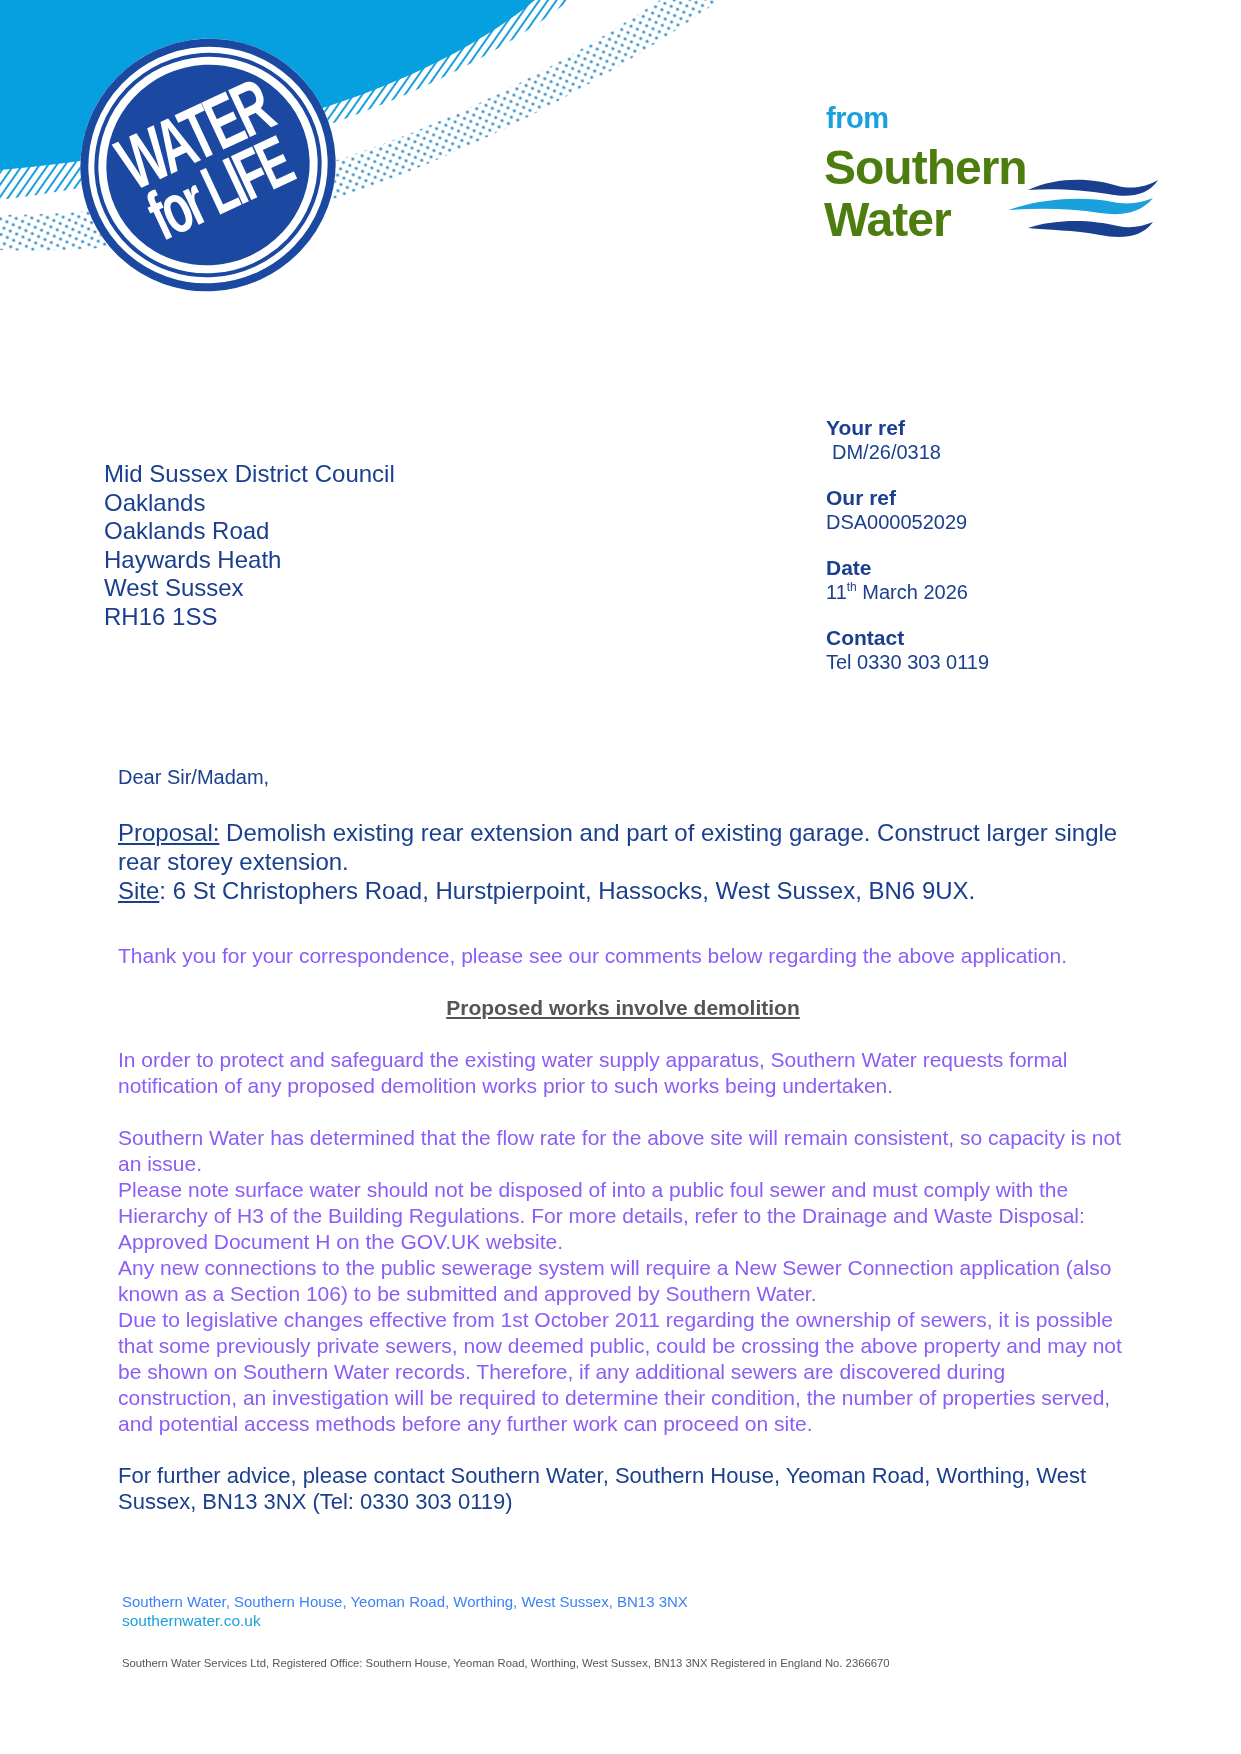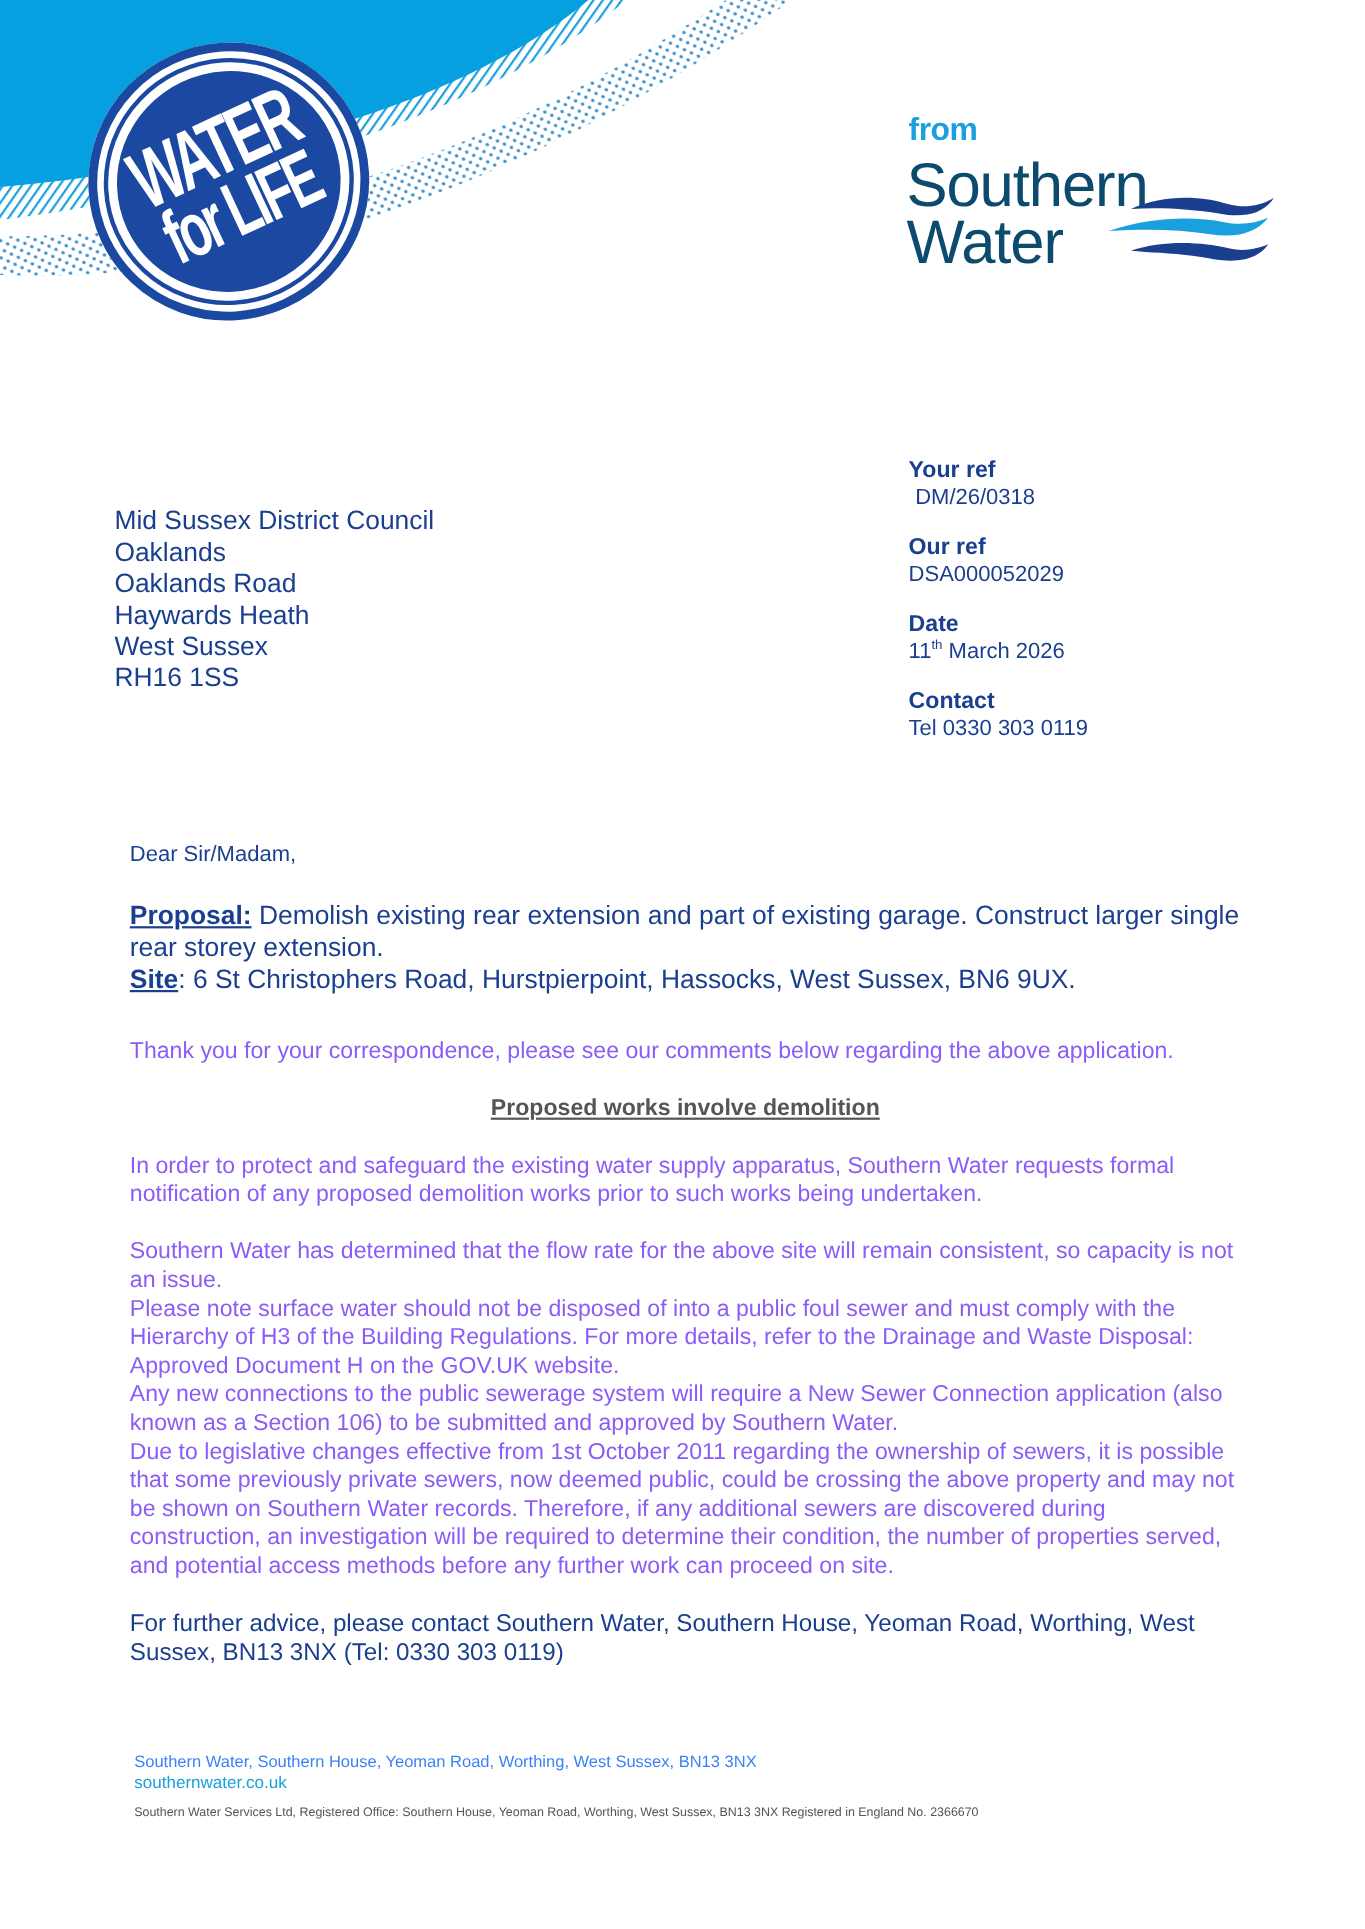--- a/index.html
+++ b/index.html
@@ -3,45 +3,45 @@
   <meta charset="utf-8">
   <style>
     html, body { margin: 0; padding: 0; background: #ffffff; }
     body {
       width: 1241px; height: 1754px; position: relative; overflow: hidden;
       font-family: "Liberation Sans", sans-serif;
     }
     .header-art { position: absolute; left: 0; top: 0; width: 760px; height: 320px; }
     .brand { position: absolute; left: 826px; top: 102px; width: 330px; height: 160px; }
     .brand-from { position: absolute; left: 0; top: 0; font-size: 29px; color: #1aa0dc; font-weight: bold; letter-spacing: -0.5px; }
-    .brand-name { position: absolute; left: -2px; top: 40px; font-size: 56px; line-height: 52px; color: #0c4a6e; font-weight: normal; letter-spacing: -1px; }
+    .brand-name { position: absolute; left: -2px; top: 40px; font-size: 48px; line-height: 52px; color: #4d7c0f; font-weight: bold; letter-spacing: -1px; }
     .brand-waves { position: absolute; left: 182px; top: 66px; width: 150px; height: 80px; }
 
     .refs { position: absolute; left: 826px; top: 416px; color: #1b3f8f; }
     .ref-block { margin-bottom: 22px; }
     .ref-label { font-size: 21px; font-weight: bold; line-height: 24px; }
     .ref-value { font-size: 20px; line-height: 24px; }
     .ref-value sup { font-size: 12px; vertical-align: 8px; line-height: 0; }
     .ref-indent { padding-left: 6px; }
 
     .recipient { position: absolute; left: 104px; top: 460px; color: #1b3f8f; font-size: 24px; line-height: 28.6px; }
 
     .letter { position: absolute; left: 118px; top: 764px; width: 1010px; }
     .salutation { color: #1b3f8f; font-size: 20px; line-height: 26px; margin: 0 0 28px 0; }
     .proposal { color: #1b3f8f; font-size: 24px; line-height: 29px; margin: 0 0 38px 0; }
-    .proposal .lbl { font-weight: bold; text-decoration: underline; }
+    .proposal .lbl { font-weight: normal; text-decoration: underline; }
     .body-text { color: #8b5cf6; font-size: 21px; line-height: 26px; margin: 0; }
     .gap { height: 26px; }
     .subheading { color: #555555; font-size: 21px; font-weight: bold; text-decoration: underline; line-height: 26px; margin: 0; text-align: center; }
     .advice { color: #1b3f8f; font-size: 22px; line-height: 26px; margin: 0; }
 
     .footer { position: absolute; left: 122px; top: 1592px; }
     .footer-address { color: #3b82f6; font-size: 15px; line-height: 19px; }
     .footer-link { color: #1aa0dc; font-size: 15.5px; line-height: 19px; text-decoration: none; display: block; }
-    .footer-legal { color: #555555; font-size: 11.3px; line-height: 14px; margin-top: 11px; }
+    .footer-legal { color: #555555; font-size: 11.3px; line-height: 14px; margin-top: 26px; }
   </style>
 </head>
 <body>
 
 <svg class="header-art" viewBox="0 0 760 320" xmlns="http://www.w3.org/2000/svg">
   <defs>
     <pattern id="dots" width="7" height="7" patternUnits="userSpaceOnUse" patternTransform="rotate(25)">
       <circle cx="2" cy="2" r="1.6" fill="#3a92cc"></circle>
     </pattern>
     <pattern id="hatch" width="7" height="7" patternUnits="userSpaceOnUse" patternTransform="rotate(35)">

